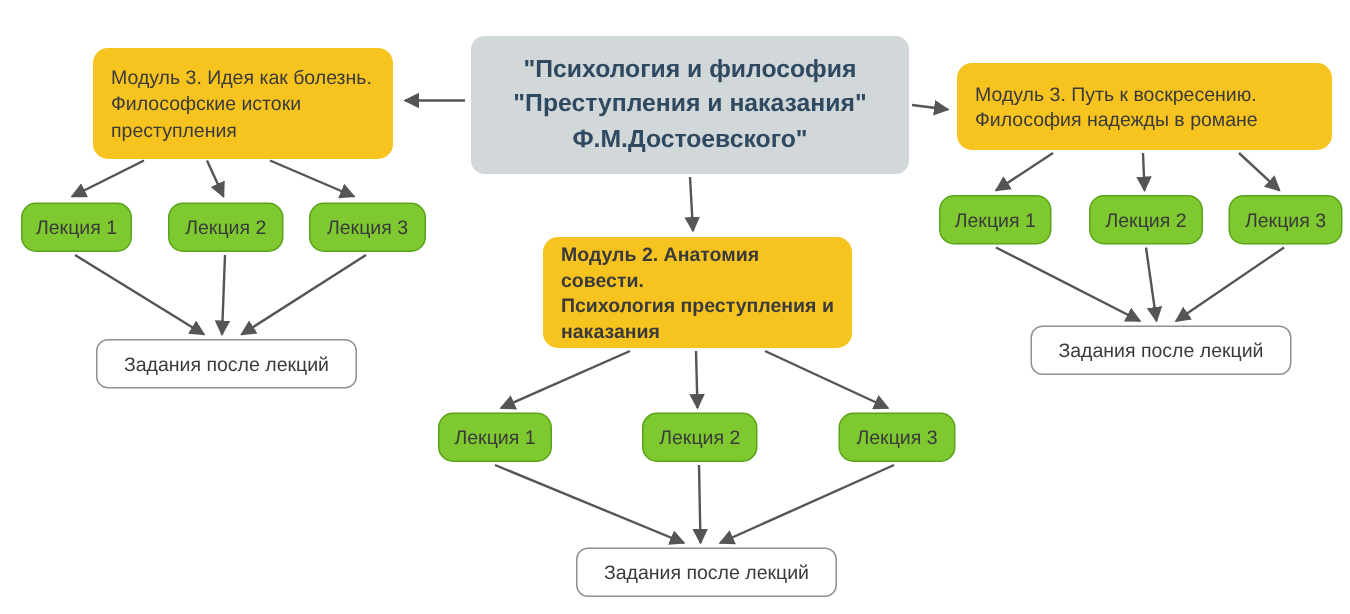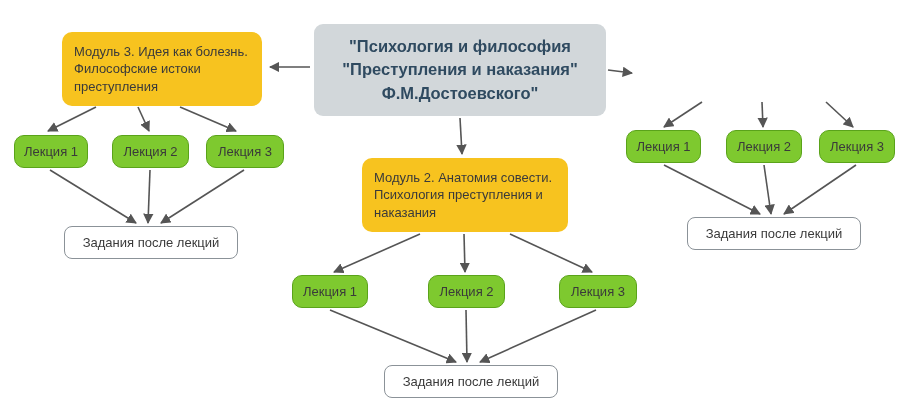--- a/index.html
+++ b/index.html
@@ -101,26 +101,28 @@
 Ф.М.Достоевского"</div>
 
   <div class="node module" style="left:62px; top:32px; width:200px; height:74px;">Модуль 3.  Идея как болезнь.
 Философские истоки
 преступления</div>
   <div class="node lecture" style="left:14px; top:135px; width:74px; height:33px;">Лекция 1</div>
   <div class="node lecture" style="left:112px; top:135px; width:77px; height:33px;">Лекция 2</div>
   <div class="node lecture" style="left:206px; top:135px; width:78px; height:33px;">Лекция 3</div>
   <div class="node assignment" style="left:64px; top:226px; width:174px; height:33px;">Задания после лекций</div>
 
-  <div class="node module" style="left:362px; top:158px; width:206px; height:74px;">Модуль 2. Анатомия совести.
+  <div class="node module" style="left:362px; top:158px; width:206px; height:74px;font-weight:bold;">Модуль 2. Анатомия совести.
 Психология преступления и
 наказания</div>
   <div class="node lecture" style="left:292px; top:275px; width:76px; height:33px;">Лекция 1</div>
   <div class="node lecture" style="left:428px; top:275px; width:77px; height:33px;">Лекция 2</div>
   <div class="node lecture" style="left:559px; top:275px; width:78px; height:33px;">Лекция 3</div>
   <div class="node assignment" style="left:384px; top:365px; width:174px; height:33px;">Задания после лекций</div>
 
+  <div class="node module" style="left:638px; top:42px; width:250px; height:58px;">Модуль 3.  Путь к воскресению.
+Философия надежды в романе</div>
   <div class="node lecture" style="left:626px; top:130px; width:75px; height:33px;">Лекция 1</div>
   <div class="node lecture" style="left:726px; top:130px; width:76px; height:33px;">Лекция 2</div>
   <div class="node lecture" style="left:819px; top:130px; width:76px; height:33px;">Лекция 3</div>
   <div class="node assignment" style="left:687px; top:217px; width:174px; height:33px;">Задания после лекций</div>
 
 </div>
 
 </body></html>

